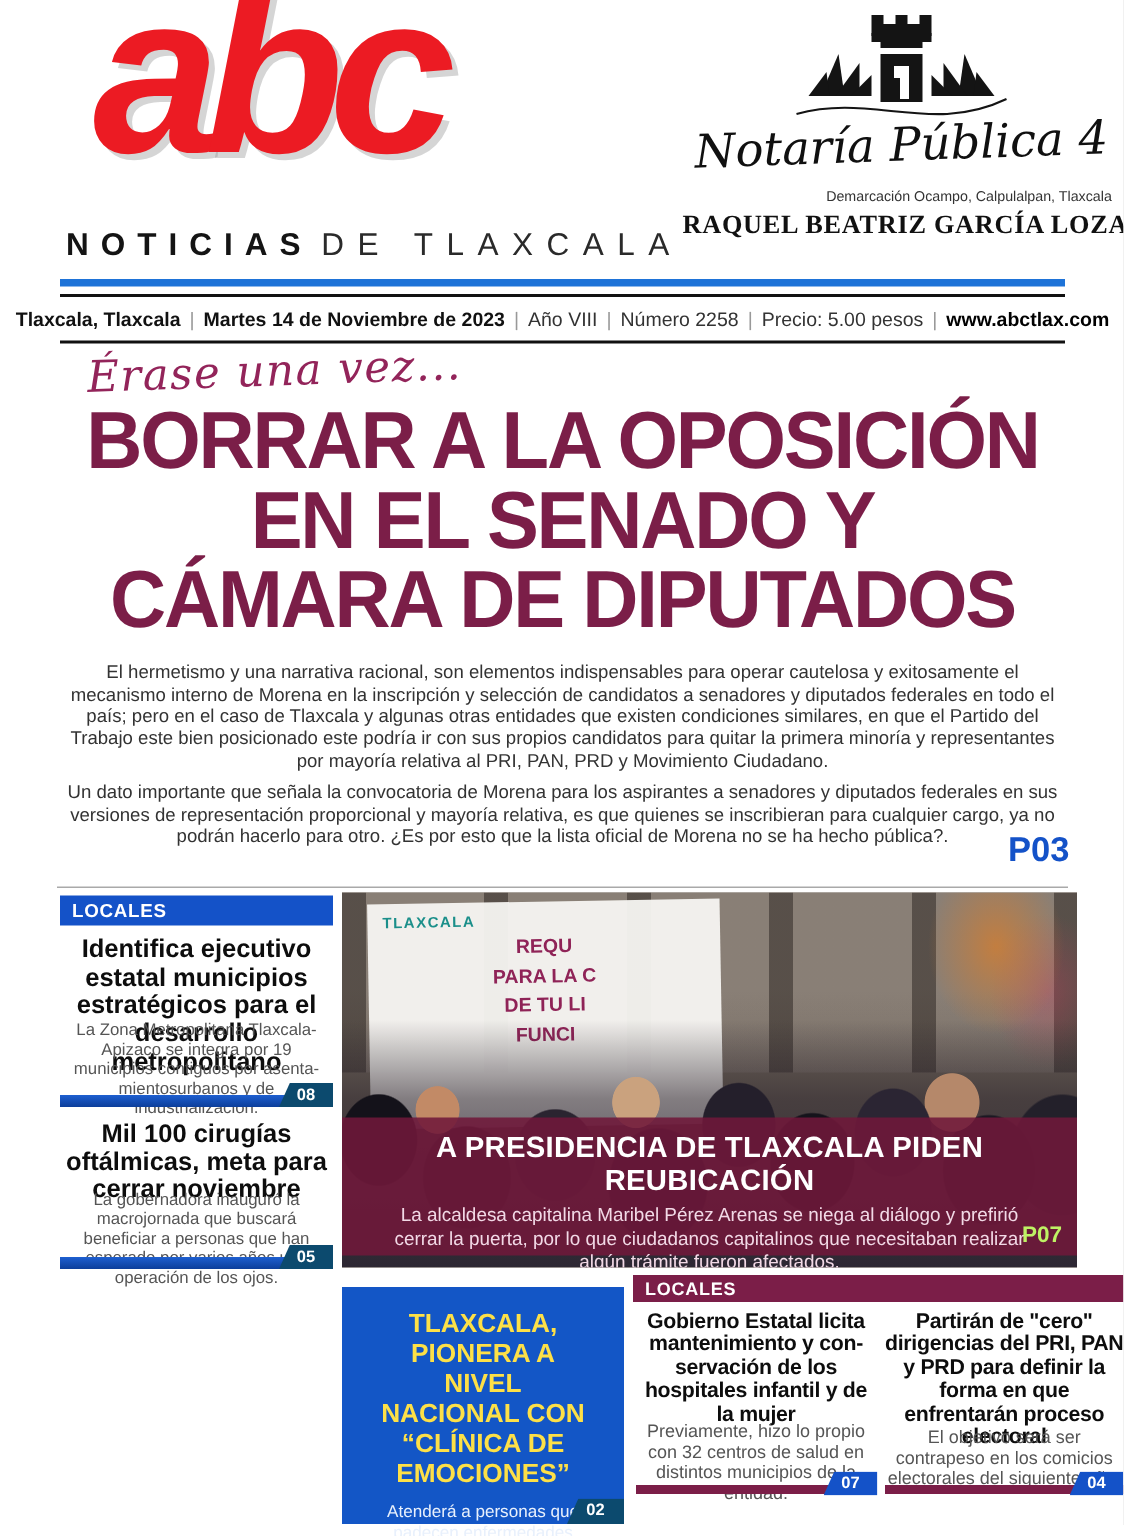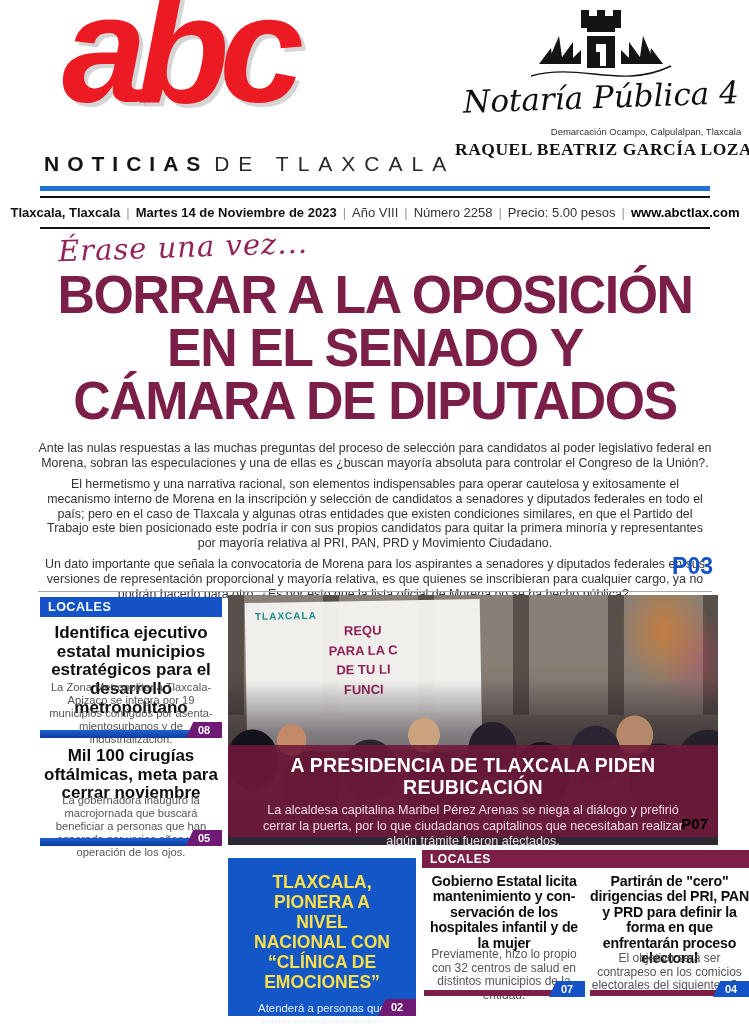--- a/index.html
+++ b/index.html
@@ -76,21 +76,21 @@
     position:absolute; height:18px; background:#7B1E48; color:#fff;
     font-size:12px; font-weight:bold; line-height:18px; padding-left:8px; letter-spacing:.5px;
   }
   .bar-blue { position:absolute; height:8px; background:linear-gradient(180deg,#1E5FD0,#0C3E9A); }
   .bar-maroon { position:absolute; height:6px; background:#7B1E48; }
   .badge {
     position:absolute; width:36px; height:16px;
     clip-path:polygon(20% 0,100% 0,100% 100%,0 100%);
     color:#fff; font-size:11px; font-weight:bold; text-align:center; line-height:16px;
   }
-  .badge.maroon { background:#701a75; }
+  .badge.maroon { background:#0c4a6e; }
   .badge.blue { background:#1452C8; }
 
   
   .art-head { position:absolute; text-align:center; font-weight:bold; color:#0d0d0d; }
   .art-body { position:absolute; text-align:center; color:#555; }
   .col-left .art-head { font-size:17px; line-height:1.1; }
   .col-left .art-body { font-size:11.2px; line-height:1.15; }
 
   
   .photo-main { position:absolute; left:228px; top:595px; width:490px; height:250px; overflow:hidden; background:#6e6459; }
@@ -125,21 +125,21 @@
     padding:8px 10px; overflow:hidden;
   }
   .photo-banner .logos { font-size:10px; font-weight:bold; color:#1b8f8a; letter-spacing:1px; }
   .photo-banner .frag { font-size:13px; font-weight:bold; color:#8F2357; text-align:center; line-height:1.35; margin-top:2px; }
   .photo-overlay {
     position:absolute; left:0; top:150px; width:100%; height:92px;
     background:rgba(112,24,58,.88); text-align:center; padding-top:9px;
   }
   .photo-overlay .h { color:#fff; font-weight:bold; font-size:19.5px; line-height:1.14; letter-spacing:.2px; }
   .photo-overlay .s { color:#F2D9E6; font-size:12.6px; line-height:1.2; margin-top:5px; padding:0 26px; }
-  .photo-overlay .pref { position:absolute; right:10px; bottom:5px; color:#000000; font-weight:bold; font-size:15px;margin-left:32px; }
+  .photo-overlay .pref { position:absolute; right:10px; bottom:5px; color:#bef264; font-weight:bold; font-size:15px;margin-left:32px; }
 
   
   .photo-dif { position:absolute; left:40px; top:855px; width:182px; height:162px; overflow:hidden;
     background:linear-gradient(180deg,#9cc6e8 0 30%, #bcd7ec 30% 45%, #d8e4ee 45% 100%); }
   .dif-strip { position:absolute; left:0; top:0; width:16px; height:100%; background:#1d49b5; }
   .dif-building { position:absolute; left:16px; top:14px; right:0; bottom:0;
     background:#f3f1ed; clip-path:polygon(0 18%, 22% 10%, 55% 0, 100% 10%, 100% 100%, 0 100%); }
   .dif-glass { position:absolute; left:62px; top:38px; width:86px; height:118px;
     background:linear-gradient(200deg,#4a6b80 0 40%, #2a3e4e 40% 75%, #1d2b38 100%);
     clip-path:polygon(8% 0, 92% 0, 100% 100%, 0 100%); }
@@ -218,21 +218,20 @@
     <span class="url">www.abctlax.com</span>
   </div>
 
   <div class="kicker">Érase una vez...</div>
   <div class="lead-headline">
     <div>BORRAR A LA OPOSICIÓN</div>
     <div>EN EL SENADO Y</div>
     <div>CÁMARA DE DIPUTADOS</div>
   </div>
   <div class="lead-paras">
-    <p>Ante las nulas respuestas a las muchas preguntas del proceso de selección para candidatos al poder legislativo federal en Morena, sobran las especulaciones y una de ellas es ¿buscan mayoría absoluta para controlar el Congreso de la Unión?.</p>
     <p>El hermetismo y una narrativa racional, son elementos indispensables para operar cautelosa y exitosamente el mecanismo interno de Morena en la inscripción y selección de candidatos a senadores y diputados federales en todo el país; pero en el caso de Tlaxcala y algunas otras entidades que existen condiciones similares, en que el Partido del Trabajo este bien posicionado este podría ir con sus propios candidatos para quitar la primera minoría y representantes por mayoría relativa al PRI, PAN, PRD y Movimiento Ciudadano.</p>
     <p>Un dato importante que señala la convocatoria de Morena para los aspirantes a senadores y diputados federales en sus versiones de representación proporcional y mayoría relativa, es que quienes se inscribieran para cualquier cargo, ya no podrán hacerlo para otro. ¿Es por esto que la lista oficial de Morena no se ha hecho pública?.</p>
   </div>
   <div class="lead-pageref">P03</div>
   <div class="lead-rule"></div>
 
   <div class="col-left">
     <div class="band-blue" style="left:40px; top:597px; width:182px;">LOCALES</div>
 
     <div class="art-head" style="left:40px; top:624px; width:182px;">Identifica ejecutivo estatal municipios estratégicos para el desarrollo metropolitano</div>

